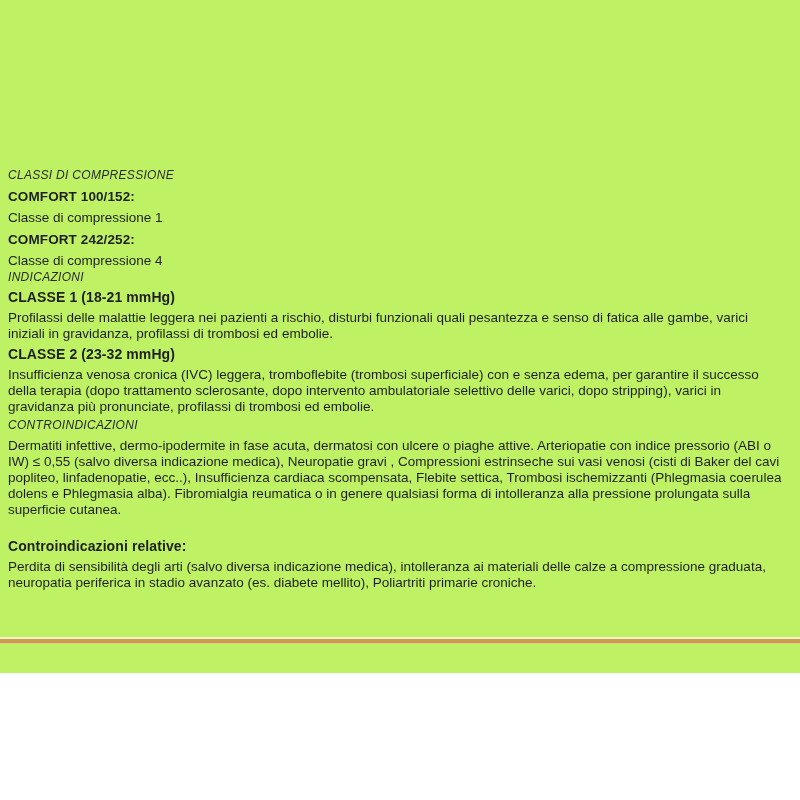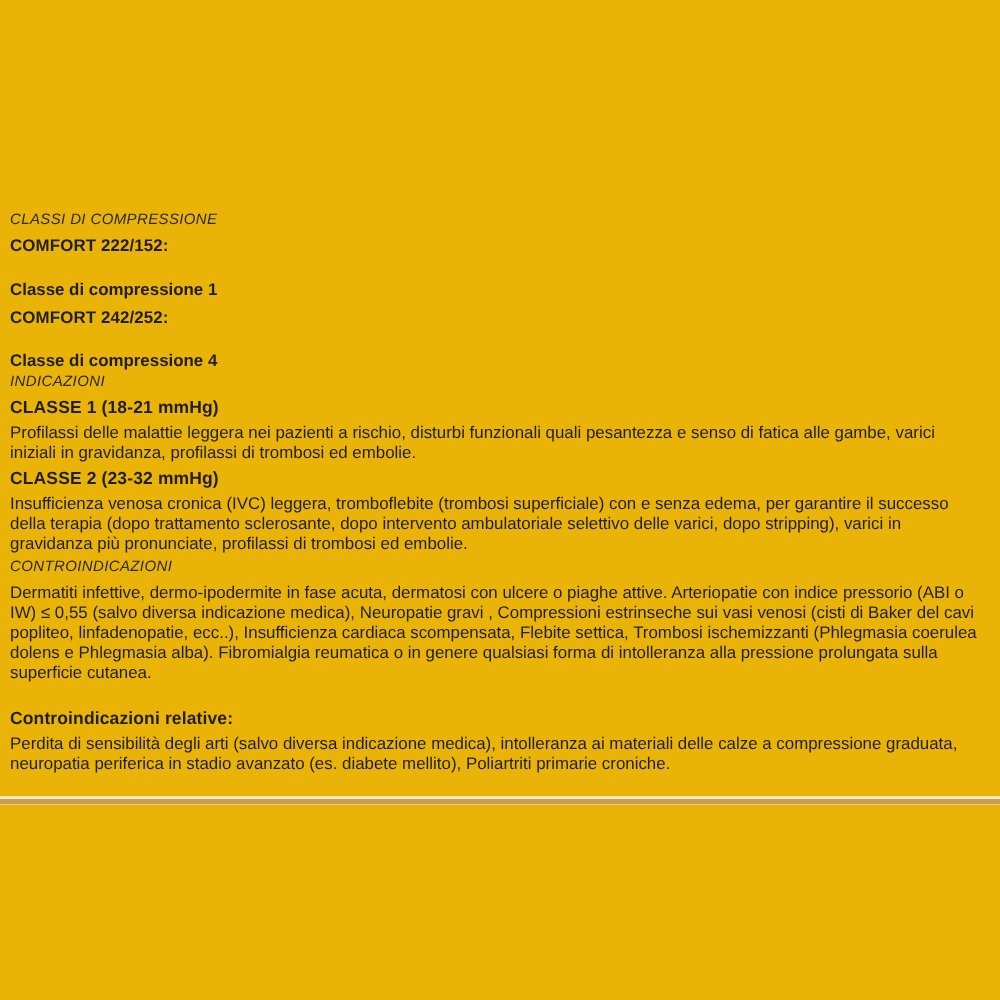--- a/index.html
+++ b/index.html
@@ -3,21 +3,21 @@
 <meta charset="utf-8">
 <style>
   * { margin: 0; padding: 0; box-sizing: border-box; }
   html, body { width: 800px; height: 800px; background: #ffffff; }
   body {
     font-family: "Liberation Sans", "DejaVu Sans", sans-serif;
     color: #1f1f1f;
     position: relative;
     overflow: hidden;
   }
-  .page { width: 800px; height: 800px; position: relative; background: #eab308; }
+  .page { width: 800px; height: 673px; position: relative; background: #bef264; }
   .content {
     padding: 167px 14px 0 8px;
   }
   .section-title {
     font-style: italic;
     font-size: 12px;
     line-height: 16px;
     letter-spacing: 0.3px;
     color: #2a2a2a;
   }
@@ -25,22 +25,21 @@
   .kv-label {
     font-weight: 700;
     font-size: 13.5px;
     line-height: 16px;
     margin-top: 6px;
     letter-spacing: 0.1px;
   }
   .kv-value {
     font-size: 13.5px;
     line-height: 16px;
-    margin-top: 19px;
-    font-weight: bold;
+    margin-top: 5px;
   }
   .sub-heading {
     font-weight: 700;
     font-size: 14px;
     line-height: 16px;
     margin-top: 4px;
     letter-spacing: 0.1px;
   }
   .mt-rel { margin-top: 20px; }
   .body-text {
@@ -62,21 +61,21 @@
       #E3C98F 6px, #E3C98F 7px);
   }
 </style>
 </head>
 <body>
 
 <div class="page">
   <div class="content">
 
     <p class="section-title">CLASSI DI COMPRESSIONE</p>
-    <p class="kv-label">COMFORT 222/152:</p>
+    <p class="kv-label">COMFORT 100/152:</p>
     <p class="kv-value">Classe di compressione 1</p>
     <p class="kv-label">COMFORT 242/252:</p>
     <p class="kv-value">Classe di compressione 4</p>
 
     <p class="section-title mt-sect">INDICAZIONI</p>
     <p class="sub-heading">CLASSE 1 (18-21 mmHg)</p>
     <p class="body-text">Profilassi delle malattie leggera nei pazienti a rischio, disturbi funzionali quali pesantezza e senso di fatica alle gambe, varici iniziali in gravidanza, profilassi di trombosi ed embolie.</p>
     <p class="sub-heading">CLASSE 2 (23-32 mmHg)</p>
     <p class="body-text">Insufficienza venosa cronica (IVC) leggera, tromboflebite (trombosi superficiale) con e senza edema, per garantire il successo della terapia (dopo trattamento sclerosante, dopo intervento ambulatoriale selettivo delle varici, dopo stripping), varici in gravidanza più pronunciate, profilassi di trombosi ed embolie.</p>
 

